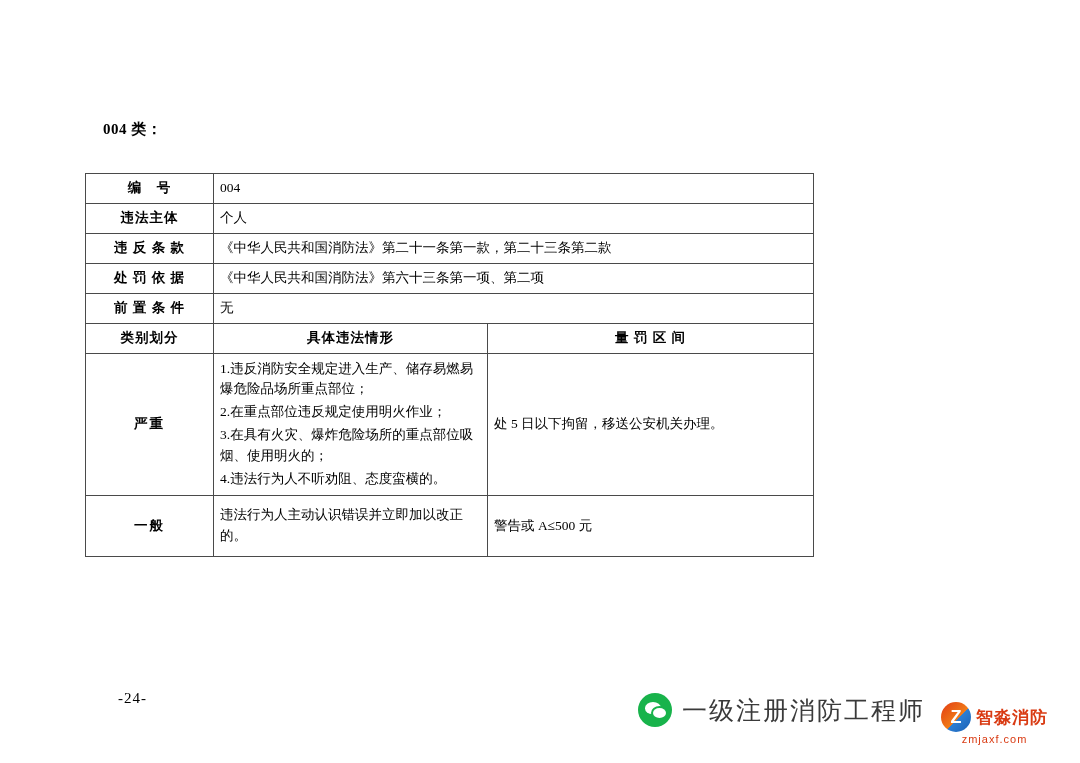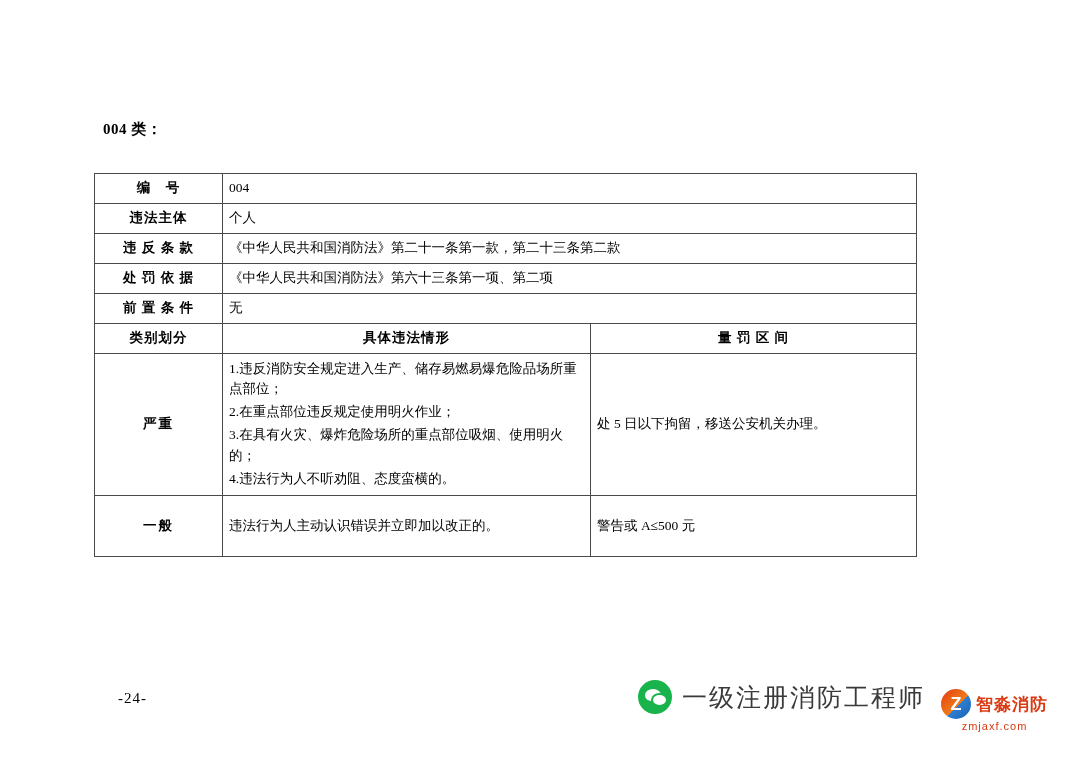--- a/index.html
+++ b/index.html
@@ -23,23 +23,23 @@
   .section-label {
     position: absolute;
     left: 103px;
     top: 120px;
     font-size: 15px;
     font-weight: bold;
     letter-spacing: 0.5px;
   }
   table.doc-table {
     position: absolute;
-    left: 94px;
+    left: 85px;
     top: 173px;
-    width: 823px;
+    width: 729px;
     border-collapse: collapse;
     table-layout: fixed;
   }
   table.doc-table td {
     border: 1px solid #4a4a4a;
     padding: 4px 6px;
     font-size: 13.5px;
     line-height: 1.55;
     vertical-align: middle;
   }
@@ -84,21 +84,21 @@
     position: absolute;
     left: 118px;
     top: 690px;
     font-size: 15px;
     letter-spacing: 1px;
   }
   
   .footer-brand {
     position: absolute;
     right: 32px;
-    bottom: 31px;
+    bottom: 18px;
     display: flex;
     align-items: center;
     gap: 10px;
   }
   .wechat-badge {
     width: 34px;
     height: 34px;
     border-radius: 50%;
     background: #18b34b;
     position: relative;

